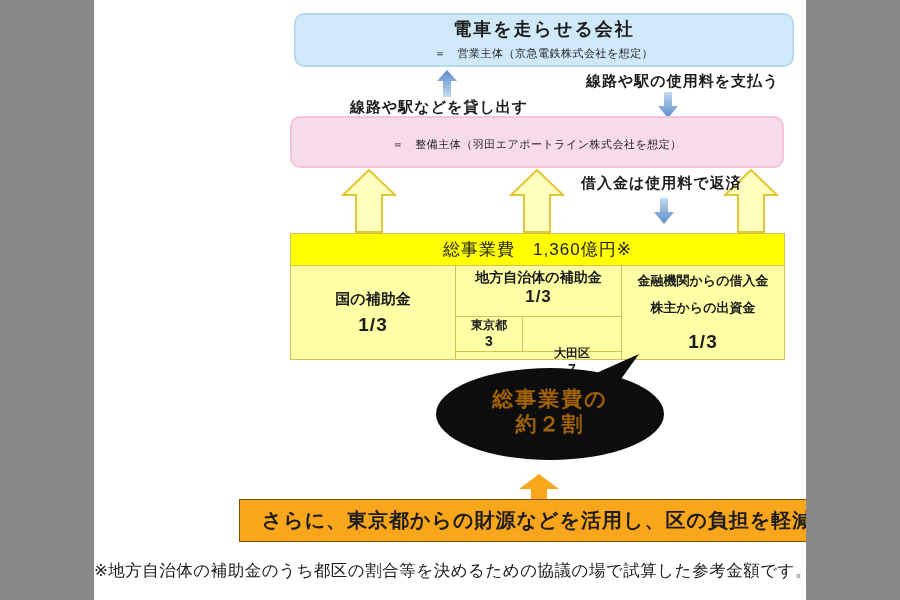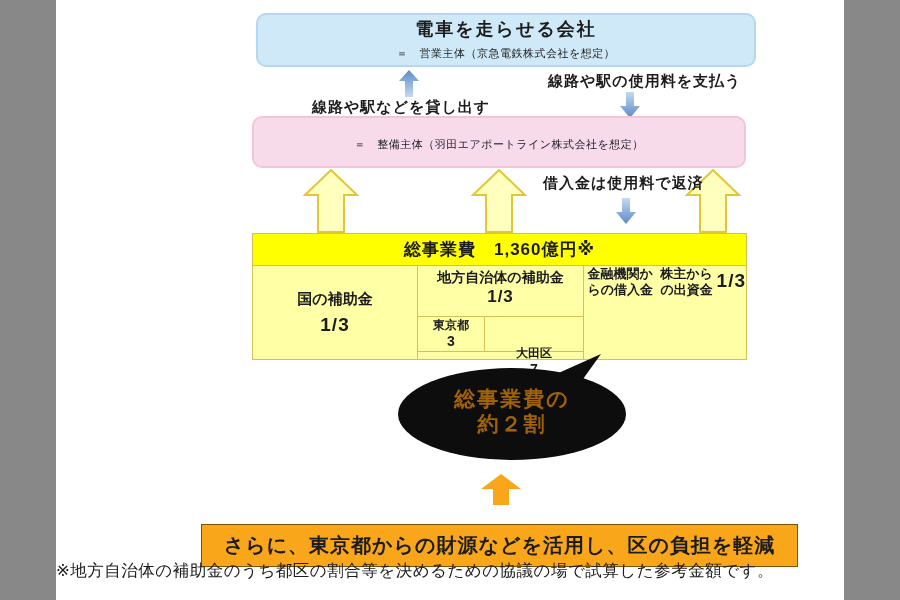--- a/index.html
+++ b/index.html
@@ -9,65 +9,65 @@
     --header-yellow:#ffff00; --cell-yellow:#ffffa6; --cell-border:#d2c153;
     --highlight-orange:#fda713;
     --banner-orange:#f9a61b; --banner-border:#7a5200;
     --arrow-blue-dark:#5b8bc9; --arrow-blue-light:#c4d9f0;
     --arrow-yellow-fill:#ffffbe; --arrow-yellow-stroke:#e2c636;
     --ink:#1c1c1c; --callout-bg:#0d0d0d;
   }
   html,body{margin:0;padding:0;}
   body{background:#888;}
   .canvas{
-    position:relative; width:788px; height:600px; background:var(--bg);
+    position:relative; width:712px; height:600px; background:var(--bg);
     font-family:"Liberation Sans","DejaVu Sans",sans-serif; color:var(--ink);
     overflow:hidden; margin:0 auto;
   }
   .abs{position:absolute;}
   .rbox{
     box-sizing:border-box; border-radius:10px;
     display:flex; flex-direction:column; align-items:center; justify-content:center;
   }
   .rbox .title{font-size:18px; font-weight:bold; letter-spacing:2px; line-height:1.2;}
   .rbox .subtitle{font-size:11px; margin-top:5px; letter-spacing:0.5px;}
   .operator{left:200px; top:13px; width:500px; height:54px;
     background:var(--operator-box-bg); border:2px solid var(--operator-box-border);}
   .builder{left:196px; top:116px; width:494px; height:52px;
     background:var(--builder-box-bg); border:2px solid var(--builder-box-border);}
   .flow-label{font-size:15px; font-weight:600; white-space:nowrap; letter-spacing:1px;}
   
   .cost-table{left:196px; top:233px; width:495px; height:127px; box-sizing:border-box;
     border:1px solid var(--cell-border); background:var(--cell-yellow);}
   .cost-header{height:31px; line-height:31px; background:var(--header-yellow);
     border-bottom:1px solid var(--cell-border); text-align:center;
-    font-size:17px; font-weight:bold; letter-spacing:1px;}
+    font-size:17px; font-weight:normal; letter-spacing:1px;}
   .cost-body{position:relative; display:flex; height:94px;}
   .col{box-sizing:border-box; text-align:center; font-weight:bold;}
   .col1{width:165px; border-right:1px solid var(--cell-border);
     display:flex; flex-direction:column; align-items:center; justify-content:center; gap:5px;}
   .col2{width:166px; border-right:1px solid var(--cell-border); position:relative; padding-top:3px;}
-  .col3{flex:1; display:flex; align-items:flex-start; justify-content:center; gap:1px;}
+  .col3{flex:1; display:flex; flex-direction:column; align-items:center; justify-content:center; gap:11px;}
   .col-label{font-size:15px;}
   .col-label-sm{font-size:13px; line-height:1.25;}
   .fraction{font-size:19px; letter-spacing:1px;}
   .col2 .fraction{font-size:17px;}
   .subrow{position:absolute; left:-1px; bottom:8px; width:calc(100% + 1px); height:36px;
     display:flex; box-sizing:border-box; border-top:1px solid var(--cell-border);
     border-bottom:1px solid var(--cell-border); border-left:1px solid var(--cell-border);}
   .subcell{box-sizing:border-box; display:flex; flex-direction:column;
     align-items:center; justify-content:center; line-height:1.15;}
   .subcell .name{font-size:12px;} .subcell .val{font-size:14px;}
   .subcell.tokyo{width:67px; border-right:1px solid var(--cell-border); background:var(--cell-yellow);}
   .subcell.ota{flex:1; background:var(--highlight-orange);margin-top:45px;}
   
   .callout-text{left:346px; top:386px; width:220px; text-align:center; color:#a16207;
     font-weight:bold; font-size:21px; line-height:1.2; letter-spacing:2px;}
   
-  .banner{left:145px; top:524px; width:597px; height:43px; box-sizing:border-box;
+  .banner{left:145px; top:499px; width:597px; height:43px; box-sizing:border-box;
     background:var(--banner-orange); border:1px solid var(--banner-border);
     display:flex; align-items:center; justify-content:center;
     font-size:20px; font-weight:bold; letter-spacing:1px;}
   .footnote{left:0; top:560px; width:900px; text-align:left; font-size:16.5px; letter-spacing:0.5px;}
   svg{display:block;}
 </style>
 </head>
 <body>
 
 <div class="canvas">

